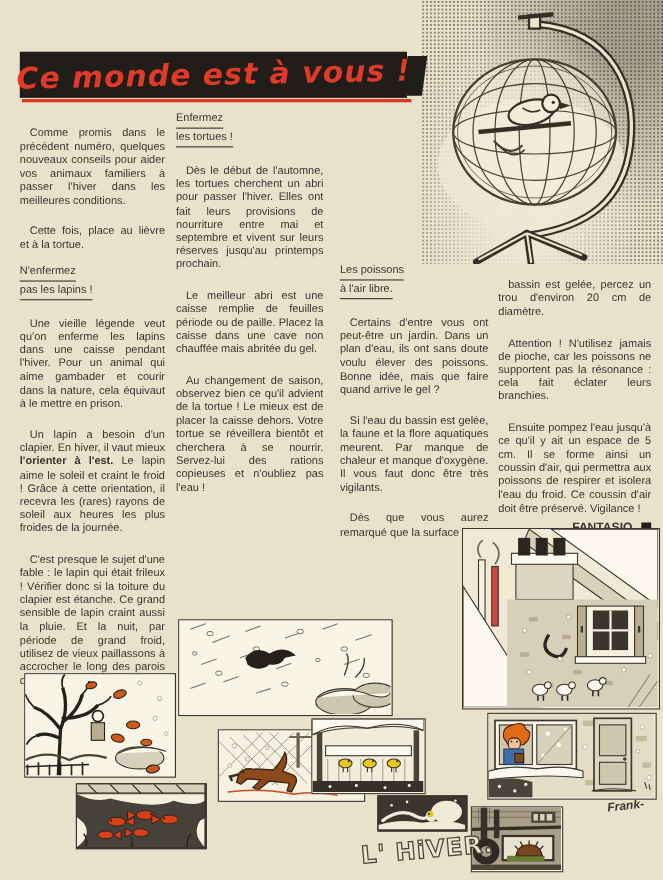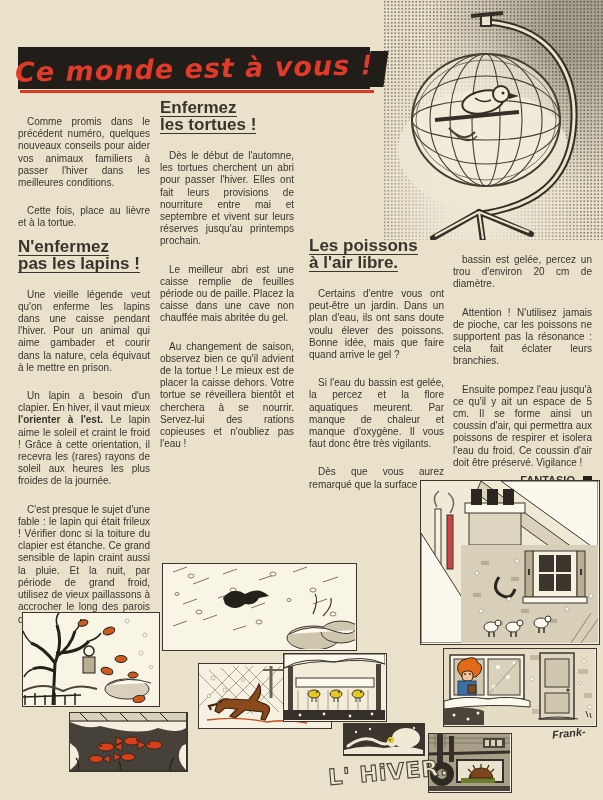--- a/index.html
+++ b/index.html
@@ -26,21 +26,21 @@
   }
   .banner:after{content:"";position:absolute;right:-16px;top:4px;width:18px;height:36px;background:#211d19;transform:skewX(-8deg);}
   .banner .t{
     font-family:"DejaVu Sans",sans-serif;font-weight:bold;font-style:italic;
     font-size:27px;color:#e23a28;letter-spacing:1px;transform:rotate(-1.2deg);white-space:nowrap;
   }
   .rule-red{position:absolute;left:20px;top:90px;width:354px;height:3px;background:#d93a24;}
   
   .col{position:absolute;font-size:10px;line-height:12.2px;text-align:justify;}
   .col p{margin:16px 0 5px 0;text-indent:9px;}
-  .col h3{margin:9px 0 7px 0;font-size:17px;line-height:15px;font-weight:bold;}
+  .col h3{margin:9px 0 7px 0;font-size:10px;line-height:15px;font-weight:normal;}
   .col h3 span{display:inline-block;border-bottom:1.6px solid #39342e;padding-bottom:1px;}
   .col h3 span{display:block;width:max-content;}
   #col1{left:18px;top:100px;width:132px;}
   #col2{left:160px;top:100px;width:134px;}
   #col2 h3{margin-top:0;}
   #col3{left:309px;top:238px;width:135px;}
   #col3 h3{margin-top:0;}
   #col4{left:453px;top:238px;width:139px;}
   .byline{text-align:right;font-weight:bold;font-size:11px;margin-top:4px;}
   .endsq{display:inline-block;width:9px;height:9px;background:#211d19;margin-left:5px;vertical-align:-1px;}
@@ -123,21 +123,21 @@
   <p>Le meilleur abri est une caisse remplie de feuilles période ou de paille. Placez la caisse dans une cave non chauffée mais abritée du gel.</p>
   <p>Au changement de saison, observez bien ce qu'il advient de la tortue ! Le mieux est de placer la caisse dehors. Votre tortue se réveillera bientôt et cherchera à se nourrir. Servez-lui des rations copieuses et n'oubliez pas l'eau !</p>
 </div>
 
 <div class="col" id="col3">
   <h3>
     <span>Les poissons</span>
     <span>à l'air libre.</span>
   </h3>
   <p>Certains d'entre vous ont peut-être un jardin. Dans un plan d'eau, ils ont sans doute voulu élever des poissons. Bonne idée, mais que faire quand arrive le gel ?</p>
-  <p>Si l'eau du bassin est gelée, la percez et la flore aquatiques meurent. Par manque de chaleur et manque d'oxygène. Il vous faut donc être très vigilants.</p>
+  <p>Si l'eau du bassin est gelée, la faune et la flore aquatiques meurent. Par manque de chaleur et manque d'oxygène. Il vous faut donc être très vigilants.</p>
   <p>Dès que vous aurez remarqué que la surface du</p>
 </div>
 
 <div class="col" id="col4">
   <p>bassin est gelée, percez un trou d'environ 20 cm de diamètre.</p>
   <p>Attention ! N'utilisez jamais de pioche, car les poissons ne supportent pas la résonance : cela fait éclater leurs branchies.</p>
   <p>Ensuite pompez l'eau jusqu'à ce qu'il y ait un espace de 5 cm. Il se forme ainsi un coussin d'air, qui permettra aux poissons de respirer et isolera l'eau du froid. Ce coussin d'air doit être préservé. Vigilance !</p>
   <div class="byline"><span>FANTASIO.</span><span class="endsq"></span></div>
 </div>
 

